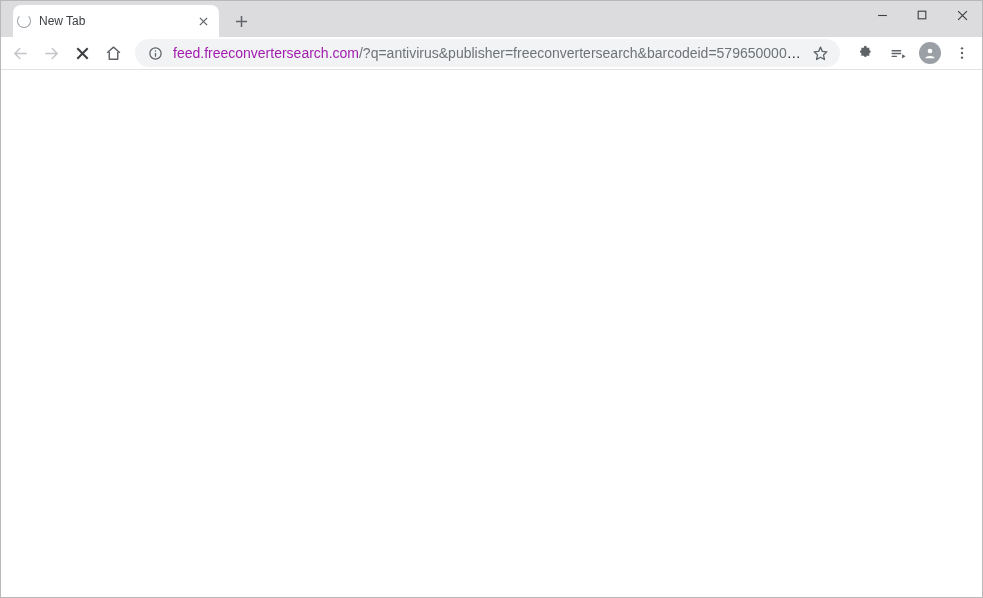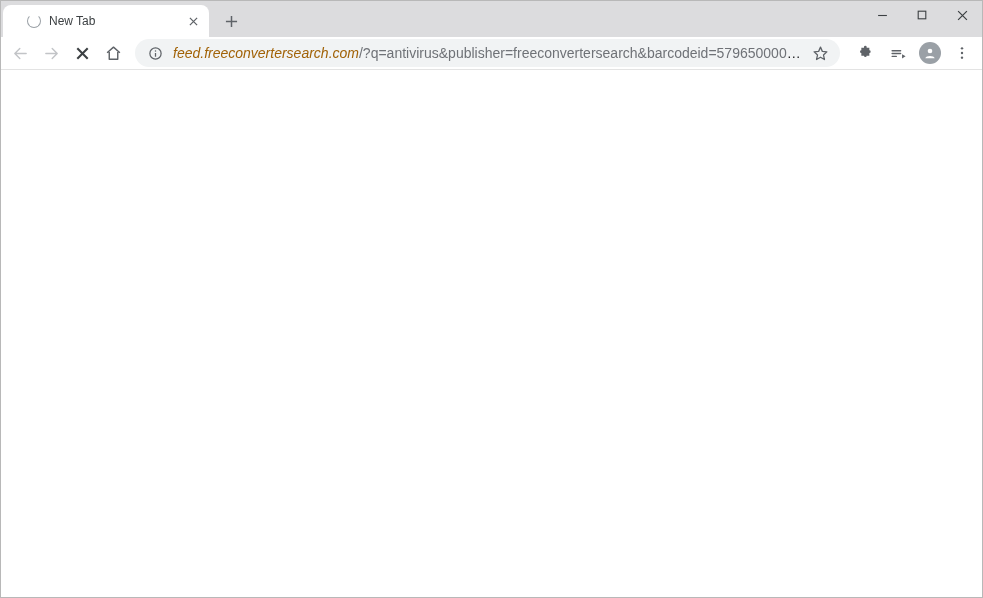--- a/index.html
+++ b/index.html
@@ -15,28 +15,28 @@
 
     
     .tabstrip {
       height: 36px;
       background: #dcdcde;
       display: flex;
       align-items: flex-end;
       position: relative;
     }
     .tab {
-      margin-left: 2px;
+      margin-left: 12px;
       height: 32px;
       width: 206px;
       background: #fff;
       border-radius: 8px 8px 0 0;
       display: flex;
       align-items: center;
-      padding: 0 8px 0 24px;
+      padding: 0 8px 0 4px;
       color: #3c4043;
       font-size: 12px;
       position: relative;
     }
     .tab .spinner {
       width: 14px; height: 14px;
       border: 1.6px solid #9aa0a6;
       border-top-color: transparent;
       border-radius: 50%;
       margin-right: 8px;
@@ -101,21 +101,21 @@
       display: flex; align-items: center; justify-content: center;
       color: #5f6368;
       margin-right: 10px;
       flex: 0 0 auto;
     }
     .omnibox .url {
       flex: 1 1 auto;
       white-space: nowrap; overflow: hidden; text-overflow: ellipsis;
       font-size: 14px;
     }
-    .omnibox .url .host { color: #a16207; font-style: italic; }
+    .omnibox .url .host { color: #a21caf; }
     .omnibox .url .path { color: #6f7277; }
     .omnibox .star {
       width: 24px; height: 24px;
       display: flex; align-items: center; justify-content: center;
       color: #5f6368; flex: 0 0 auto;
     }
     .right-icons { display: flex; align-items: center; gap: 4px; margin-left: 4px; }
     .tool-btn {
       width: 28px; height: 28px;
       display: flex; align-items: center; justify-content: center;

